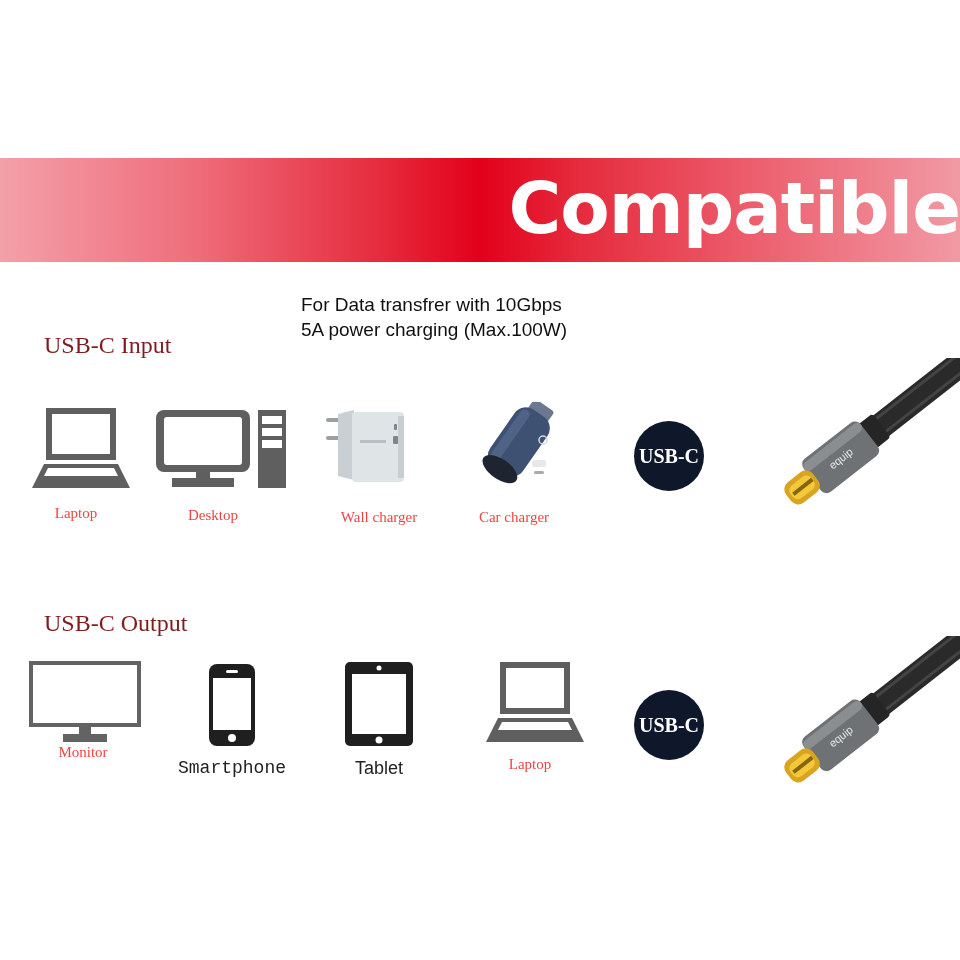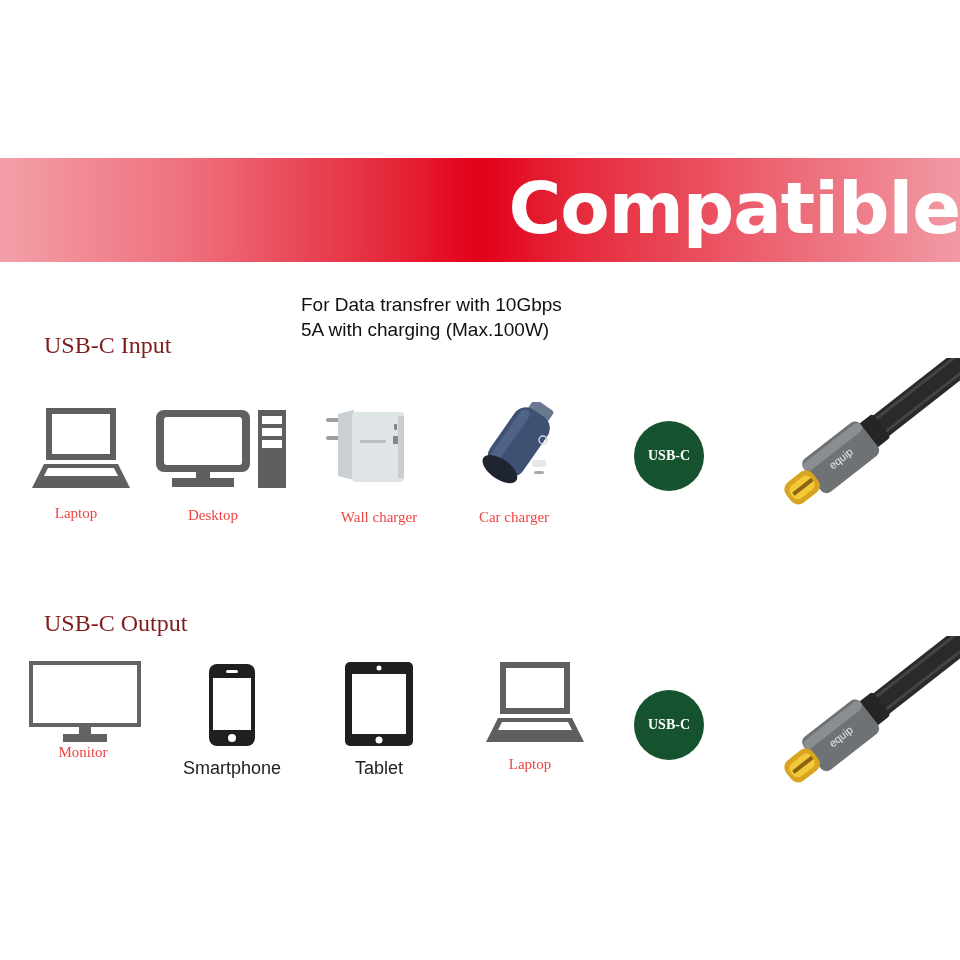--- a/index.html
+++ b/index.html
@@ -6,33 +6,33 @@
     body { width:960px; height:960px; background:#ffffff; position:relative; overflow:hidden; font-family:"Liberation Serif", serif; color:#333; }
     .abs { position:absolute; }
     .banner { left:0; top:158px; width:960px; height:104px;
       background: linear-gradient(90deg, #f3a0a8 0%, #ef6e7c 20%, #e52a3c 40%, #e3001a 50%, #e52a3c 60%, #ec5d6c 78%, #f19aa4 100%); }
     .banner-title { left:0; top:158px; width:960px; height:128px; line-height:100px; text-align:right; color:#fff;
       font-family:"DejaVu Sans", sans-serif; font-weight:bold; font-size:72px; letter-spacing:-1px; }
     .section-title { font-family:"Liberation Serif", serif; font-size:24px; color:#7f1d1d;margin-top:16px; }
     .specs { left:301px; top:292px; font-family:"Liberation Sans", sans-serif; font-size:19px; line-height:25px; color:#111; }
     .label-serif { font-family:"Liberation Serif", serif; font-size:15px; color:#ef4444; text-align:center; }
     .label-sans { font-family:"Liberation Sans", sans-serif; font-size:18px; color:#222; text-align:center; }
-    .badge { width:70px; height:70px; border-radius:50%; background:#14532d; color:#fff; font-family:"Liberation Serif", serif; font-weight:bold; font-size:14px; display:flex; align-items:center; justify-content:center; }
+    .badge { width:70px; height:70px; border-radius:50%; background:#0f172a; color:#fff; font-family:"Liberation Serif", serif; font-weight:bold; font-size:20px; display:flex; align-items:center; justify-content:center; }
   </style>
 </head>
 <body>
 
 <div class="abs banner"></div>
 <div class="abs banner-title">Compatible</div>
 
 <div class="abs section-title" style="left:44px;top:316px;">USB-C Input</div>
 
 <div class="abs specs">
   <div>For Data transfrer with 10Gbps</div>
-  <div>5A with charging (Max.100W)</div>
+  <div>5A power charging (Max.100W)</div>
 </div>
 
 <svg class="abs" style="left:32px;top:408px;" width="98" height="82" viewBox="0 0 98 82">
   <rect x="14" y="0" width="70" height="52" fill="#5f5f5f"></rect>
   <rect x="20" y="6" width="58" height="40" fill="#fff"></rect>
   <polygon points="12,56 86,56 98,80 0,80" fill="#5f5f5f"></polygon>
   <polygon points="16,60 82,60 86,68 12,68" fill="#fff"></polygon>
 </svg>
 <div class="abs label-serif" style="left:26px;top:505px;width:100px;">Laptop</div>
 
@@ -99,21 +99,21 @@
   <rect x="34" y="73" width="44" height="8" fill="#636363"></rect>
 </svg>
 <div class="abs label-serif" style="left:33px;top:744px;width:100px;">Monitor</div>
 
 <svg class="abs" style="left:209px;top:664px;" width="46" height="82" viewBox="0 0 46 82">
   <rect x="0" y="0" width="46" height="82" rx="8" fill="#1f1f1f"></rect>
   <rect x="4" y="14" width="38" height="52" fill="#fff"></rect>
   <rect x="17" y="6" width="12" height="3" rx="1.5" fill="#fff"></rect>
   <circle cx="23" cy="74" r="4" fill="#fff"></circle>
 </svg>
-<div class="abs label-sans" style="left:172px;top:758px;width:120px;">Smartphone</div>
+<div class="abs label-sans" style="left:172px;top:758px;width:120px;font-family:Liberation Mono, monospace;">Smartphone</div>
 
 <svg class="abs" style="left:345px;top:662px;" width="68" height="84" viewBox="0 0 68 84">
   <rect x="0" y="0" width="68" height="84" rx="5" fill="#1f1f1f"></rect>
   <rect x="7" y="12" width="54" height="60" fill="#fff"></rect>
   <circle cx="34" cy="6" r="2.5" fill="#fff"></circle>
   <circle cx="34" cy="78" r="3.5" fill="#fff"></circle>
 </svg>
 <div class="abs label-sans" style="left:329px;top:758px;width:100px;">Tablet</div>
 
 <svg class="abs" style="left:486px;top:662px;" width="98" height="82" viewBox="0 0 98 82">

